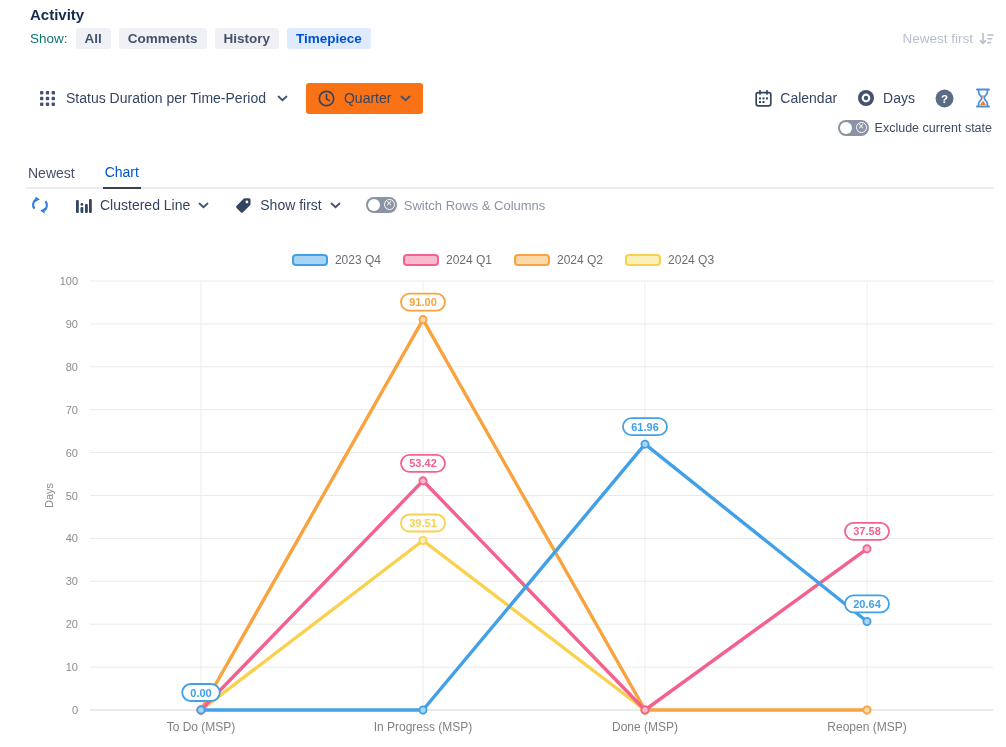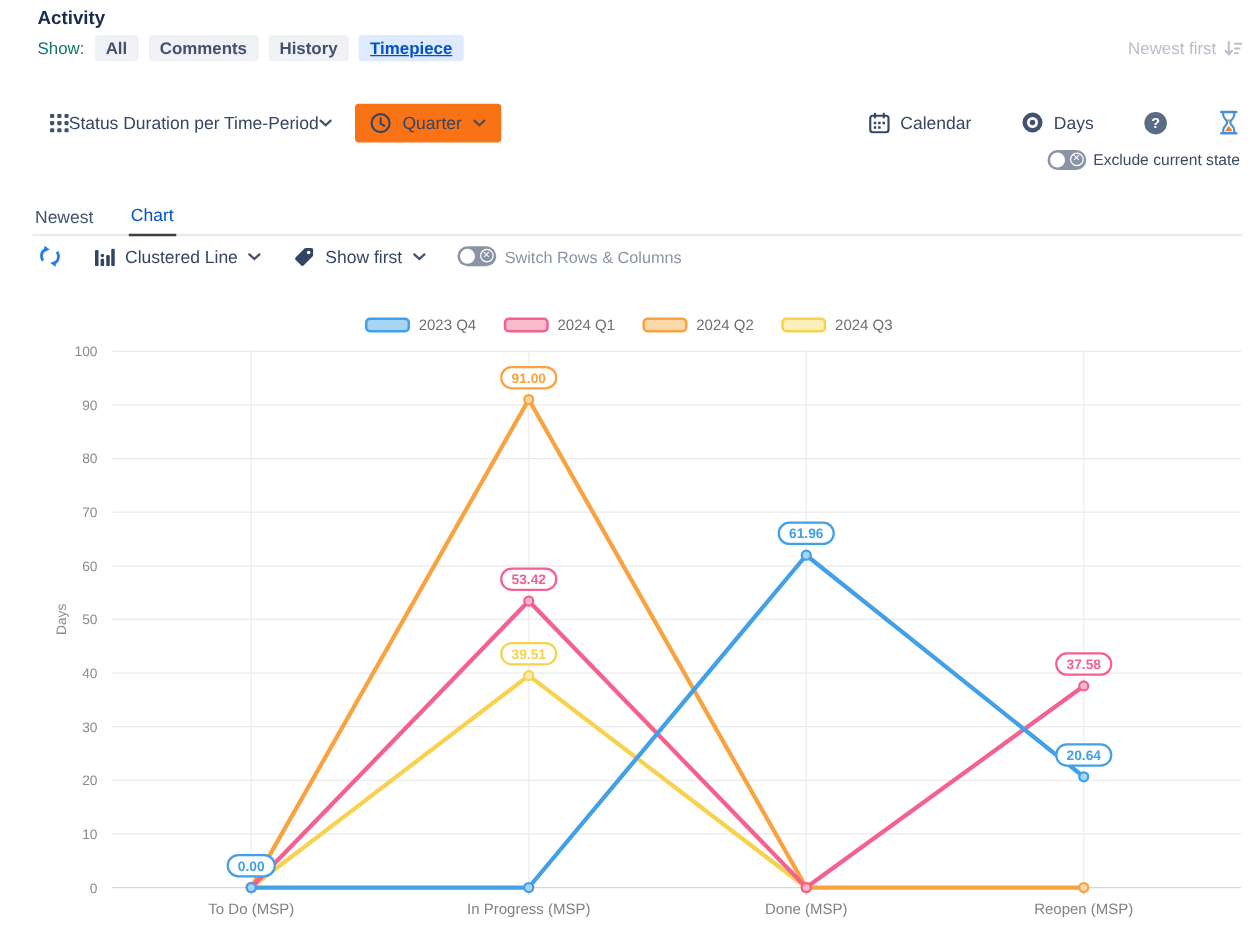--- a/index.html
+++ b/index.html
@@ -10,30 +10,30 @@
   }
   .abs { position:absolute; }
   .flex { display:flex; align-items:center; }
 
   
   .activity-title { top:6px; left:30px; font-size:15px; font-weight:bold; color:#172b4d; }
   .show-row { top:28px; left:30px; gap:8px; }
   .show-label { font-size:13.5px; color:#0f766e; }
   .filter-btn { font-size:13.5px; font-weight:600; color:#42526e; background:#f0f1f4;
     border:none; border-radius:3px; padding:3px 9px; cursor:pointer; }
-  .filter-btn.active { background:#deebff; color:#0052cc;text-decoration:underline; }
+  .filter-btn.active { background:#deebff; color:#0052cc; }
   .newest-first { top:31px; right:12px; gap:6px; color:#b7bfcc; font-size:13.5px; }
 
   
   .toolbar { top:82px; left:40px; right:14px; height:32px; justify-content:space-between; }
   .toolbar-left { gap:18px; }
-  .selector { gap:0; cursor:pointer; }
+  .selector { gap:11px; cursor:pointer; }
   .selector-label { font-size:14px; color:#344563; }
   .quarter-btn { gap:9px; background:#f97316; border-radius:3px; padding:7px 12px; cursor:pointer; }
-  .toolbar-right { gap:40px; }
+  .toolbar-right { gap:20px; }
   .tb-item { gap:8px; cursor:pointer; }
   .tb-label { font-size:14px; color:#344563; }
 
   
   .toggle { position:relative; width:31px; height:16px; border-radius:8px; background:#8a94a5;
     display:inline-block; cursor:pointer; flex:none; }
   .toggle .knob { position:absolute; left:2px; top:2px; width:12px; height:12px; border-radius:50%; background:#fff; }
   .toggle .xmark { position:absolute; right:2px; top:2px; width:11px; height:11px; border-radius:50%;
     border:1.3px solid #fff; color:#fff; font-size:7.5px; line-height:8.5px; text-align:center; font-weight:bold; }
   .exclude-row { top:120px; right:14px; gap:6px; }

